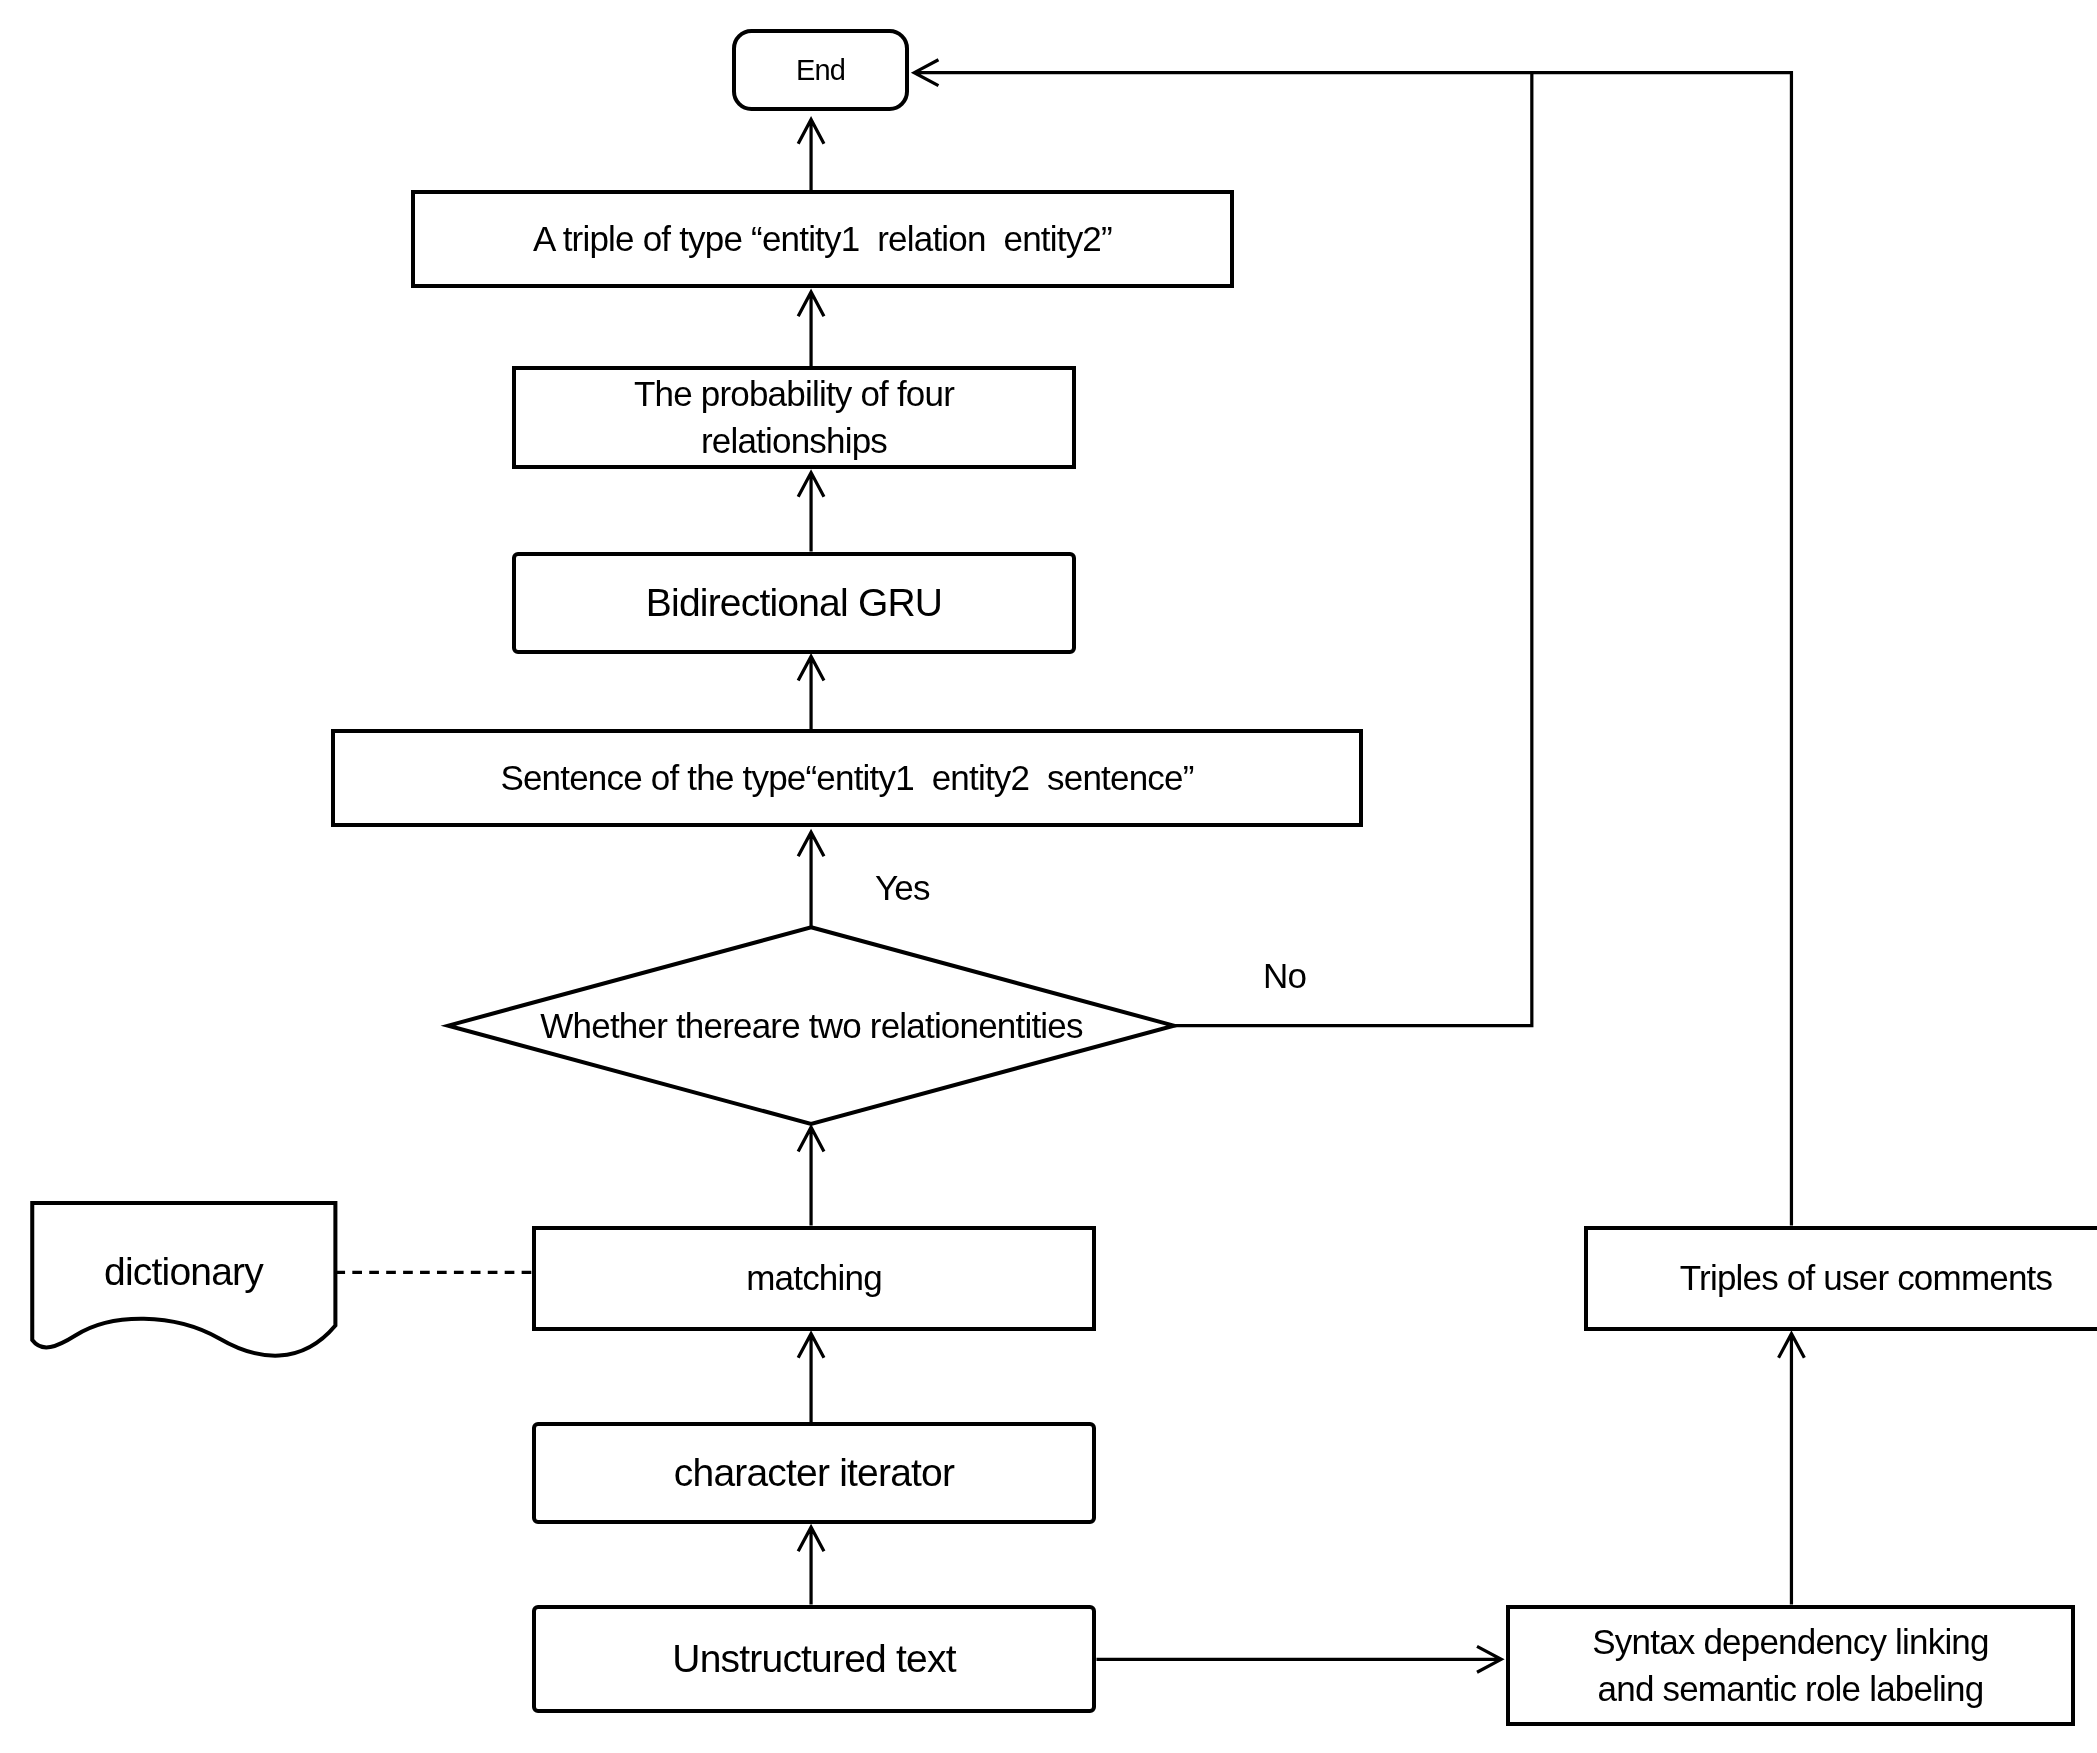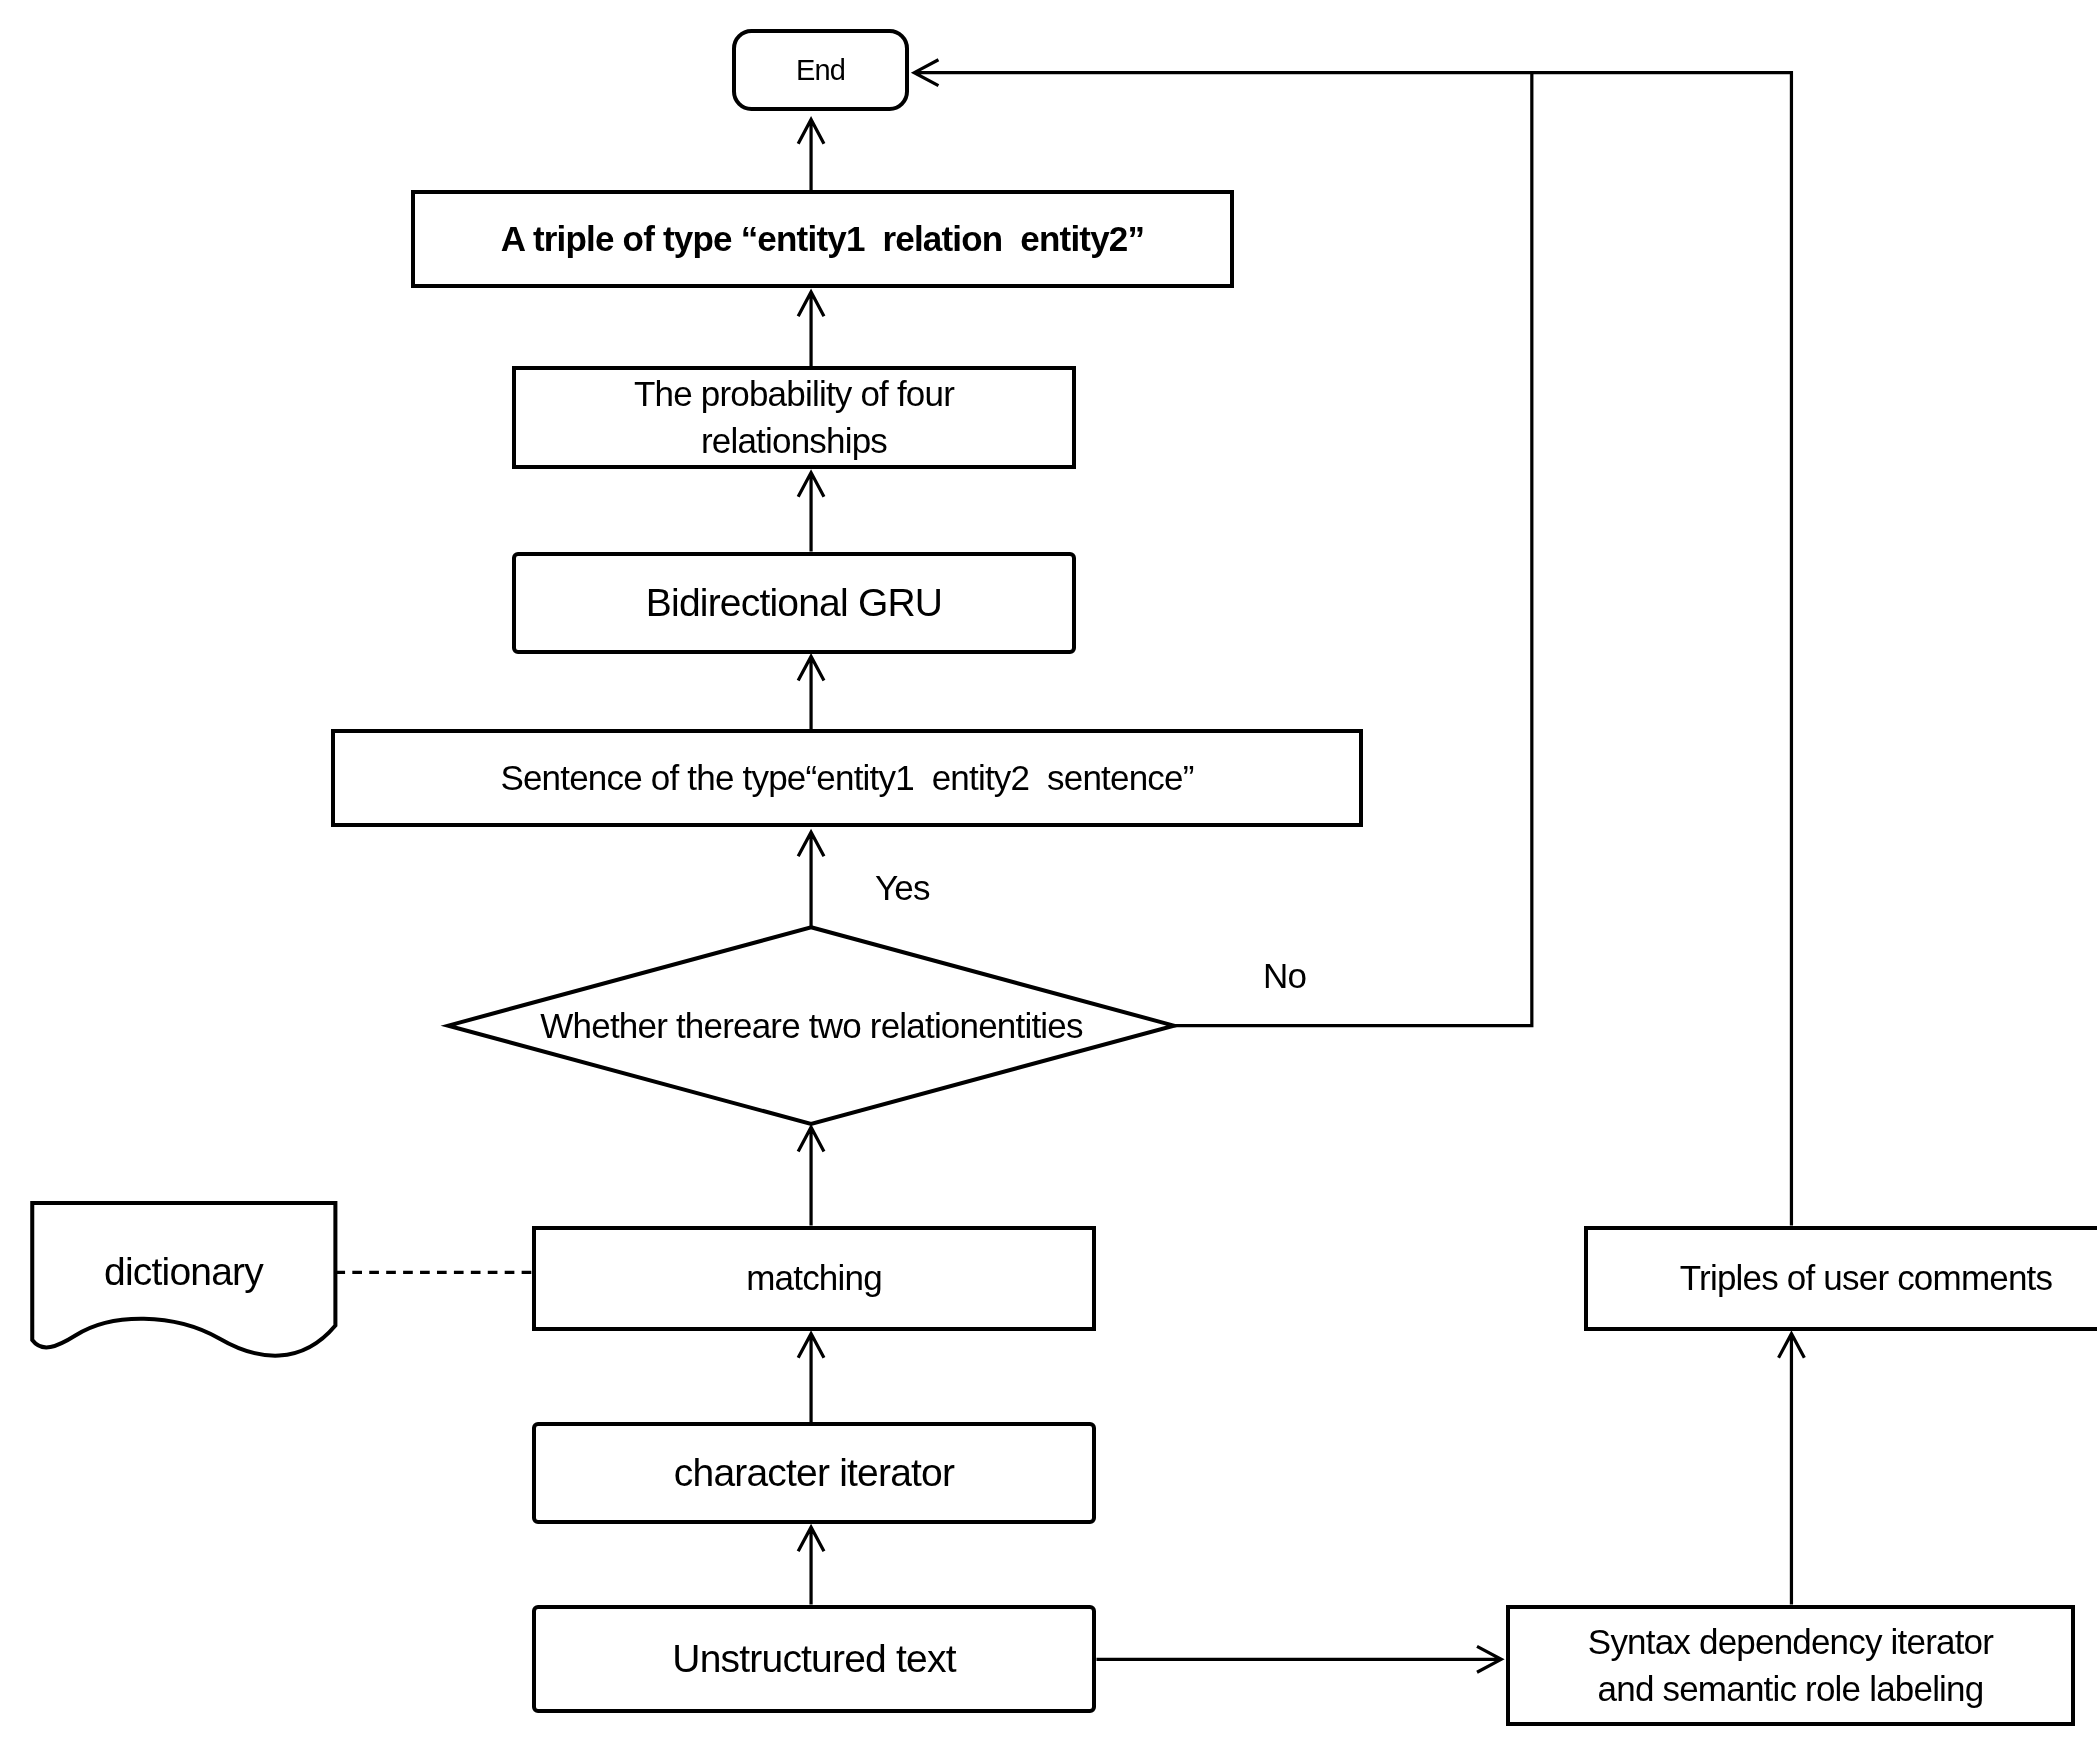--- a/index.html
+++ b/index.html
@@ -89,21 +89,21 @@
 
     <polygon points="1006,1150 1456,1272 1006,1394 556,1272" fill="#ffffff" stroke="#000000" stroke-width="5"></polygon>
 
     <path d="M40 1492 H416 V1644 C374 1694 320 1688 272 1660 C216 1628 138 1628 94 1656 C70 1671 52 1678 40 1662 Z" fill="#ffffff" stroke="#000000" stroke-width="5"></path>
   </svg>
 
   <div class="node terminator fs54" style="left:732px; top:29px; width:177px; height:82px;">
     <span>End</span>
   </div>
 
-  <div class="node fs43" style="left:411px; top:190px; width:823px; height:98px;font-weight:bold;">
+  <div class="node fs43" style="left:411px; top:190px; width:823px; height:98px;">
     <span>A triple of type “entity1  relation  entity2”</span>
   </div>
 
   <div class="node fs43" style="left:512px; top:366px; width:564px; height:103px;">
     <span>The probability of four</span>
     <span>relationships</span>
   </div>
 
   <div class="node fs50" style="left:512px; top:552px; width:564px; height:102px;">
     <span>Bidirectional GRU</span>
@@ -123,21 +123,21 @@
 
   <div class="node fs50" style="left:532px; top:1422px; width:564px; height:102px;text-align:center;">
     <span>character iterator</span>
   </div>
 
   <div class="node fs50" style="left:532px; top:1605px; width:564px; height:108px;">
     <span>Unstructured text</span>
   </div>
 
   <div class="node fs43" style="left:1506px; top:1605px; width:569px; height:121px;">
-    <span>Syntax dependency iterator</span>
+    <span>Syntax dependency linking</span>
     <span>and semantic role labeling</span>
   </div>
 
   <div class="shape-label fs43" style="left:610px; top:952px; width:403px; height:148px;">
     <span>Whether there</span>
     <span>are two relation</span>
     <span>entities</span>
   </div>
 
   <div class="shape-label fs50" style="left:32px; top:1203px; width:303px; height:137px;">

